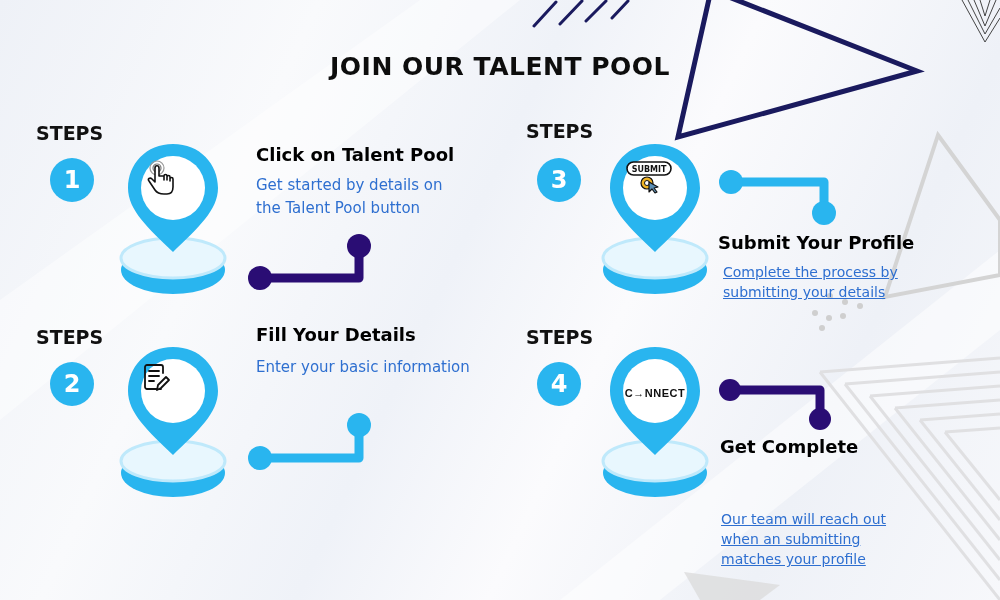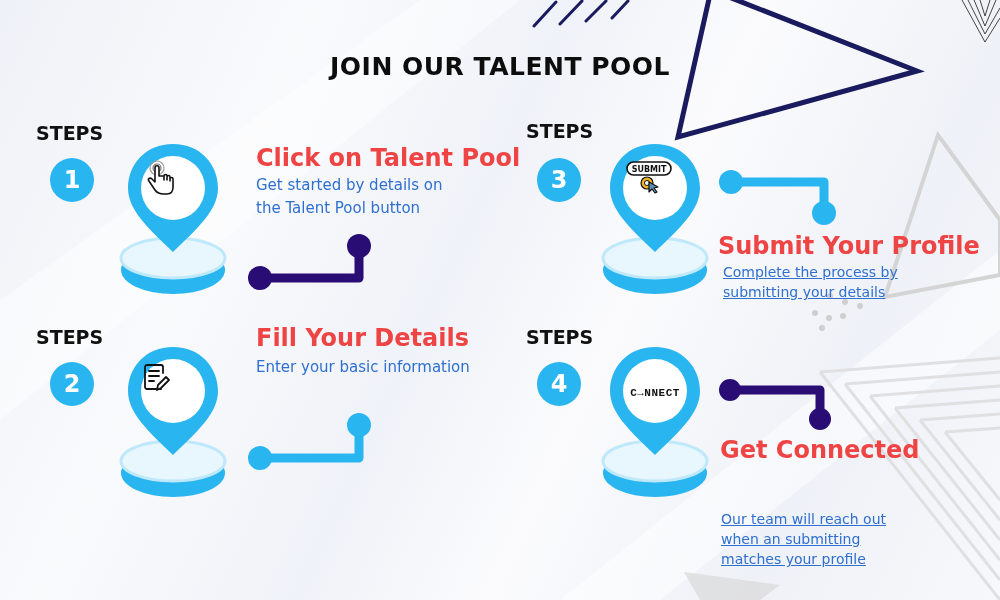--- a/index.html
+++ b/index.html
@@ -25,30 +25,30 @@
       font-weight: bold; font-size: 24px; display: flex; align-items: center; justify-content: center;
     }
     .pin { position: absolute; width: 110px; height: 160px; }
     .pin svg { position: absolute; left: 0; top: 0; }
     .pin-icon {
       position: absolute; left: 25px; top: 18px; width: 60px; height: 60px;
       display: flex; align-items: center; justify-content: center;
     }
     .step-title {
       position: absolute; font-family: "DejaVu Sans", sans-serif; font-weight: bold;
-      font-size: 24px; color: #ef4444;
+      font-size: 18px; color: #000000;
     }
     .step-desc {
       position: absolute; font-family: "DejaVu Sans", sans-serif; font-size: 15px;
       line-height: 23px; color: #2e6fd0;
     }
     .step-desc.small { font-size: 14px; line-height: 20px; text-decoration: underline; }
     .connector { position: absolute; }
     .connect-logo {
-      font-family: Liberation Mono, monospace; font-weight: bold; font-size: 11px; color: #111;
+      font-family: Liberation Sans, sans-serif; font-weight: bold; font-size: 11px; color: #111;
       letter-spacing: 0.5px;
     }
   </style>
 </head>
 <body>
 
 <svg class="bg-layer" width="1000" height="600" viewBox="0 0 1000 600">
 
   <polygon points="0,300 420,0 520,0 0,420" fill="#ffffff" opacity="0.45"></polygon>
   <polygon points="560,600 1000,250 1000,330 660,600" fill="#ffffff" opacity="0.5"></polygon>
@@ -199,18 +199,18 @@
   </svg>
   <div class="pin-icon">
     <span class="connect-logo">C→NNECT</span>
   </div>
 </div>
 <svg class="connector" style="left:716px; top:374px;" width="130" height="60" viewBox="0 0 130 60">
   <polyline points="14,16 104,16 104,45" fill="none" stroke="#2a0d74" stroke-width="9" stroke-linejoin="round"></polyline>
   <circle cx="14" cy="16" r="11" fill="#2a0d74"></circle>
   <circle cx="104" cy="45" r="11" fill="#2a0d74"></circle>
 </svg>
-<div class="step-title" style="left:720px; top:436px;">Get Connected</div>
+<div class="step-title" style="left:720px; top:436px;">Get Complete</div>
 <div class="step-desc small" style="left:721px; top:465px;margin-top:44px;">
   <div>Our team will reach out</div>
   <div>when an submitting</div>
   <div>matches your profile</div>
 </div>
 
 </body></html>

